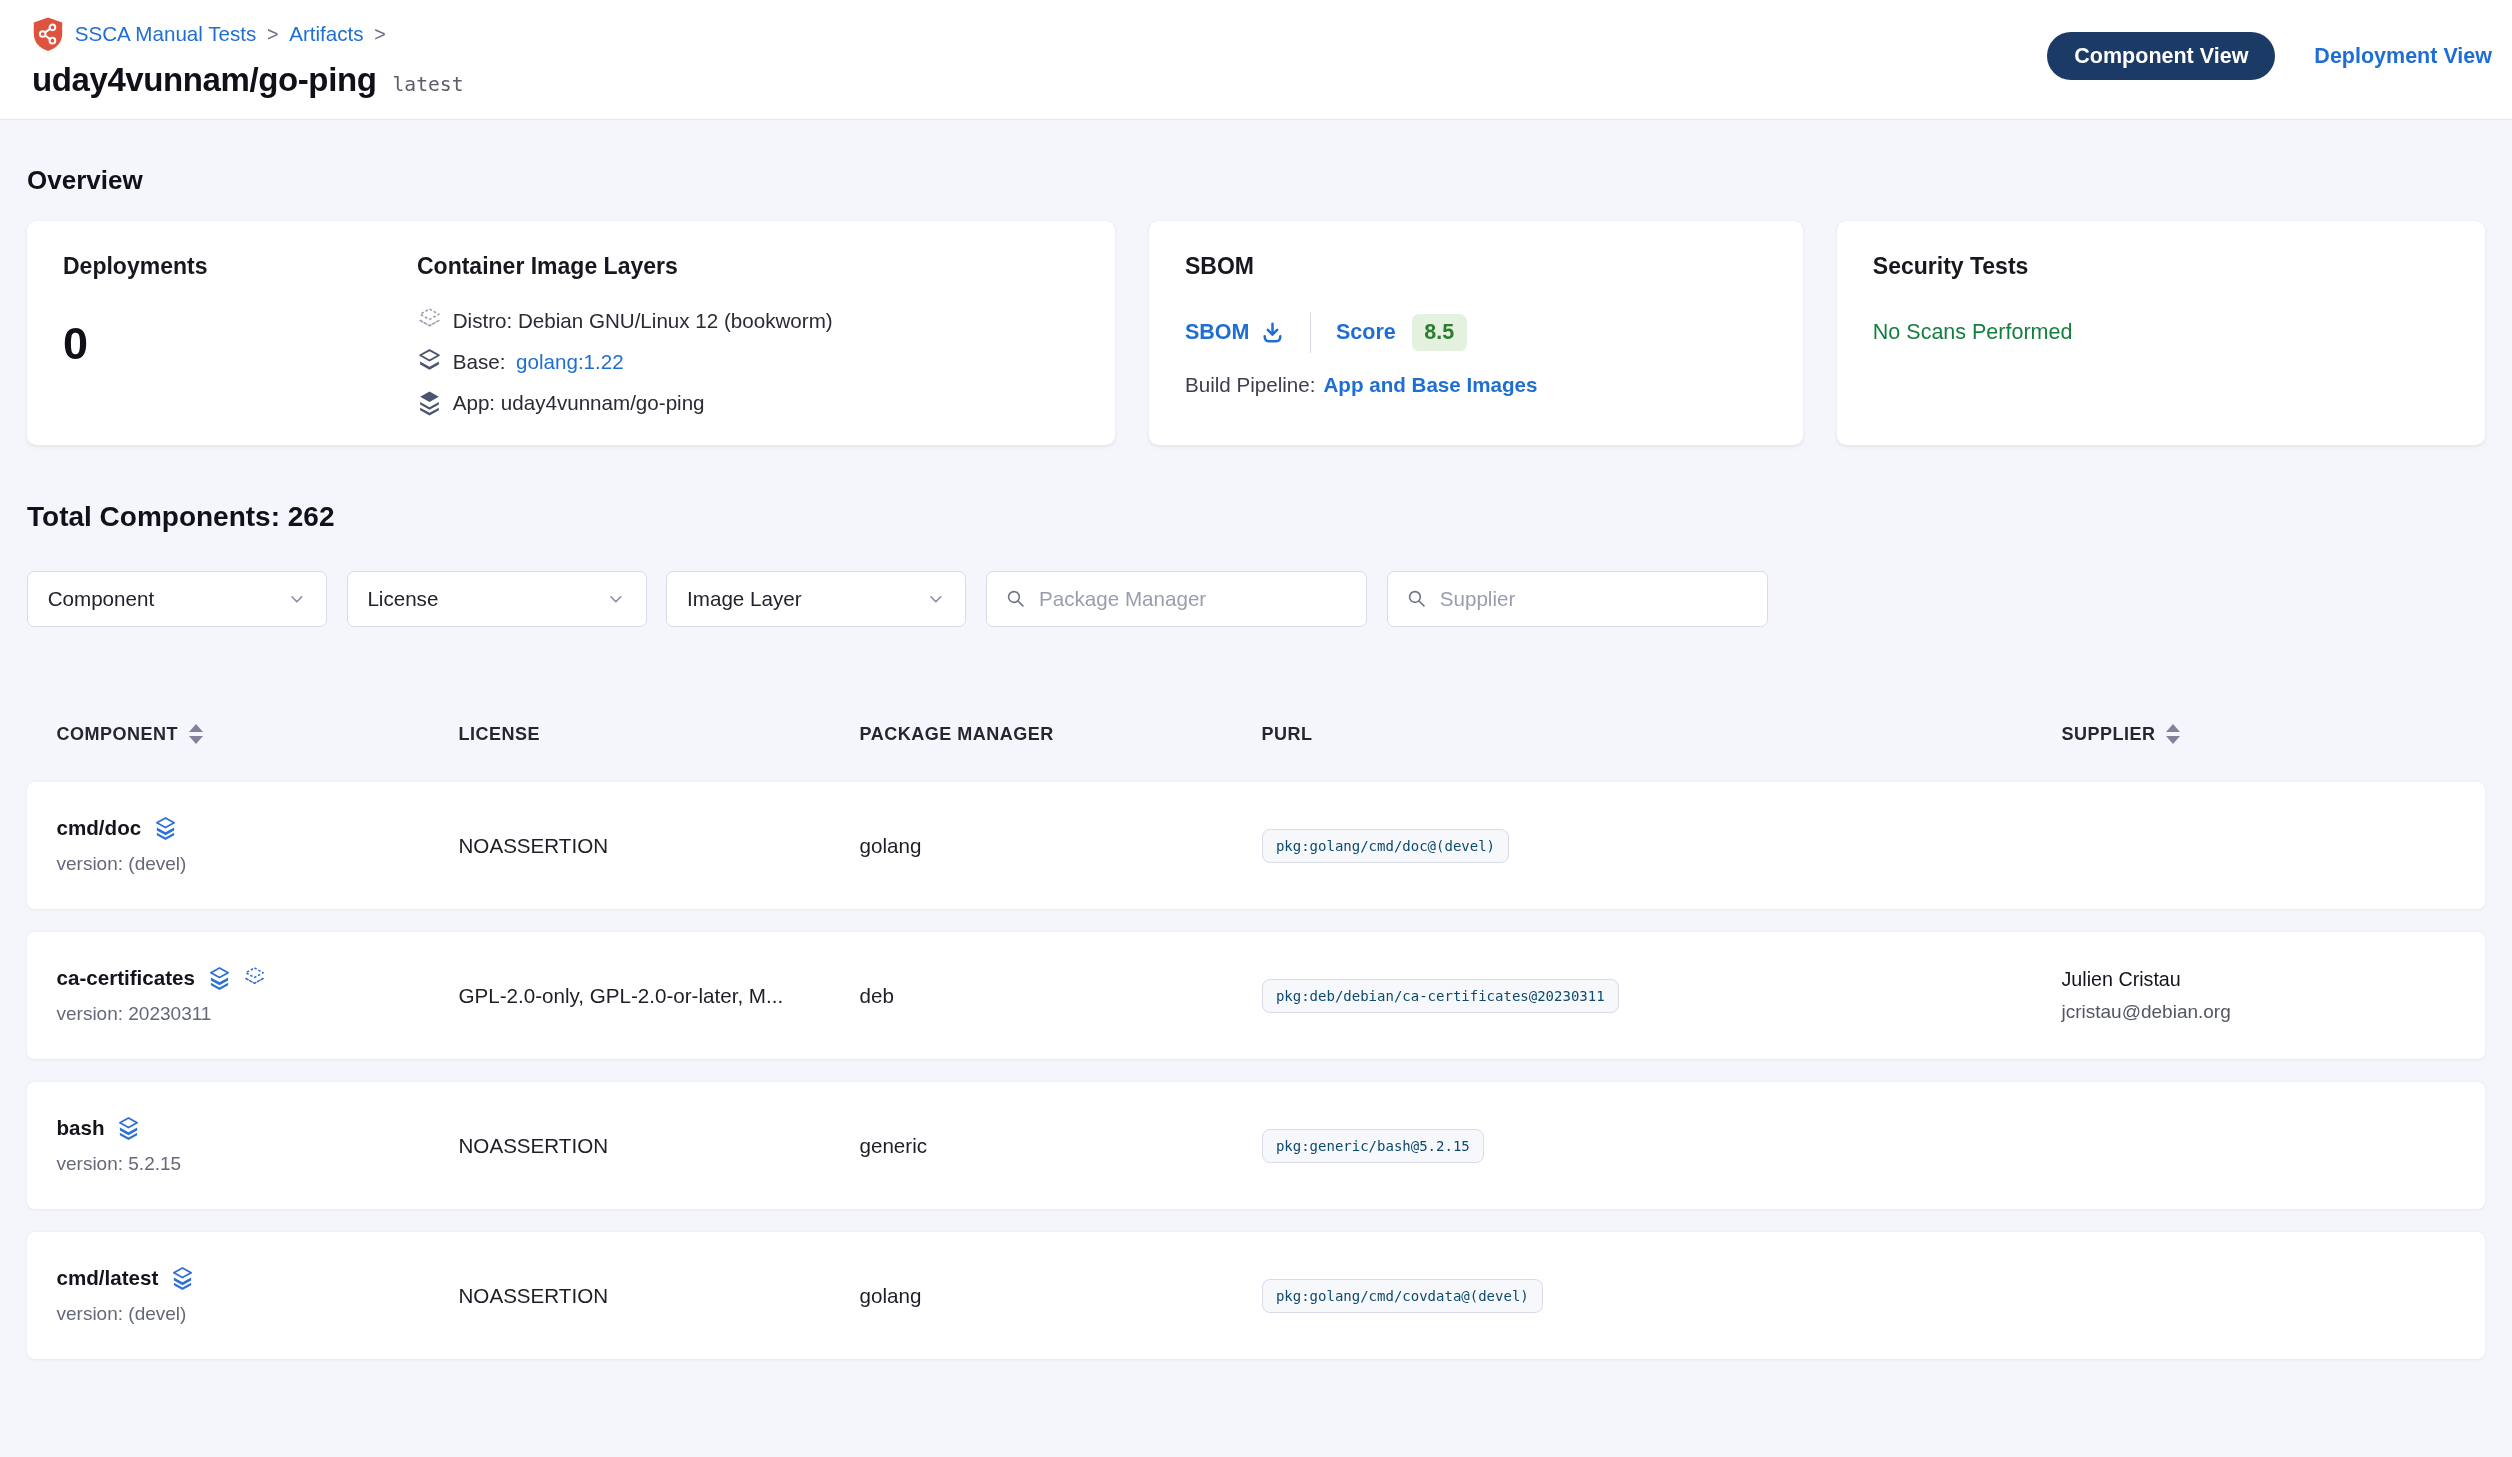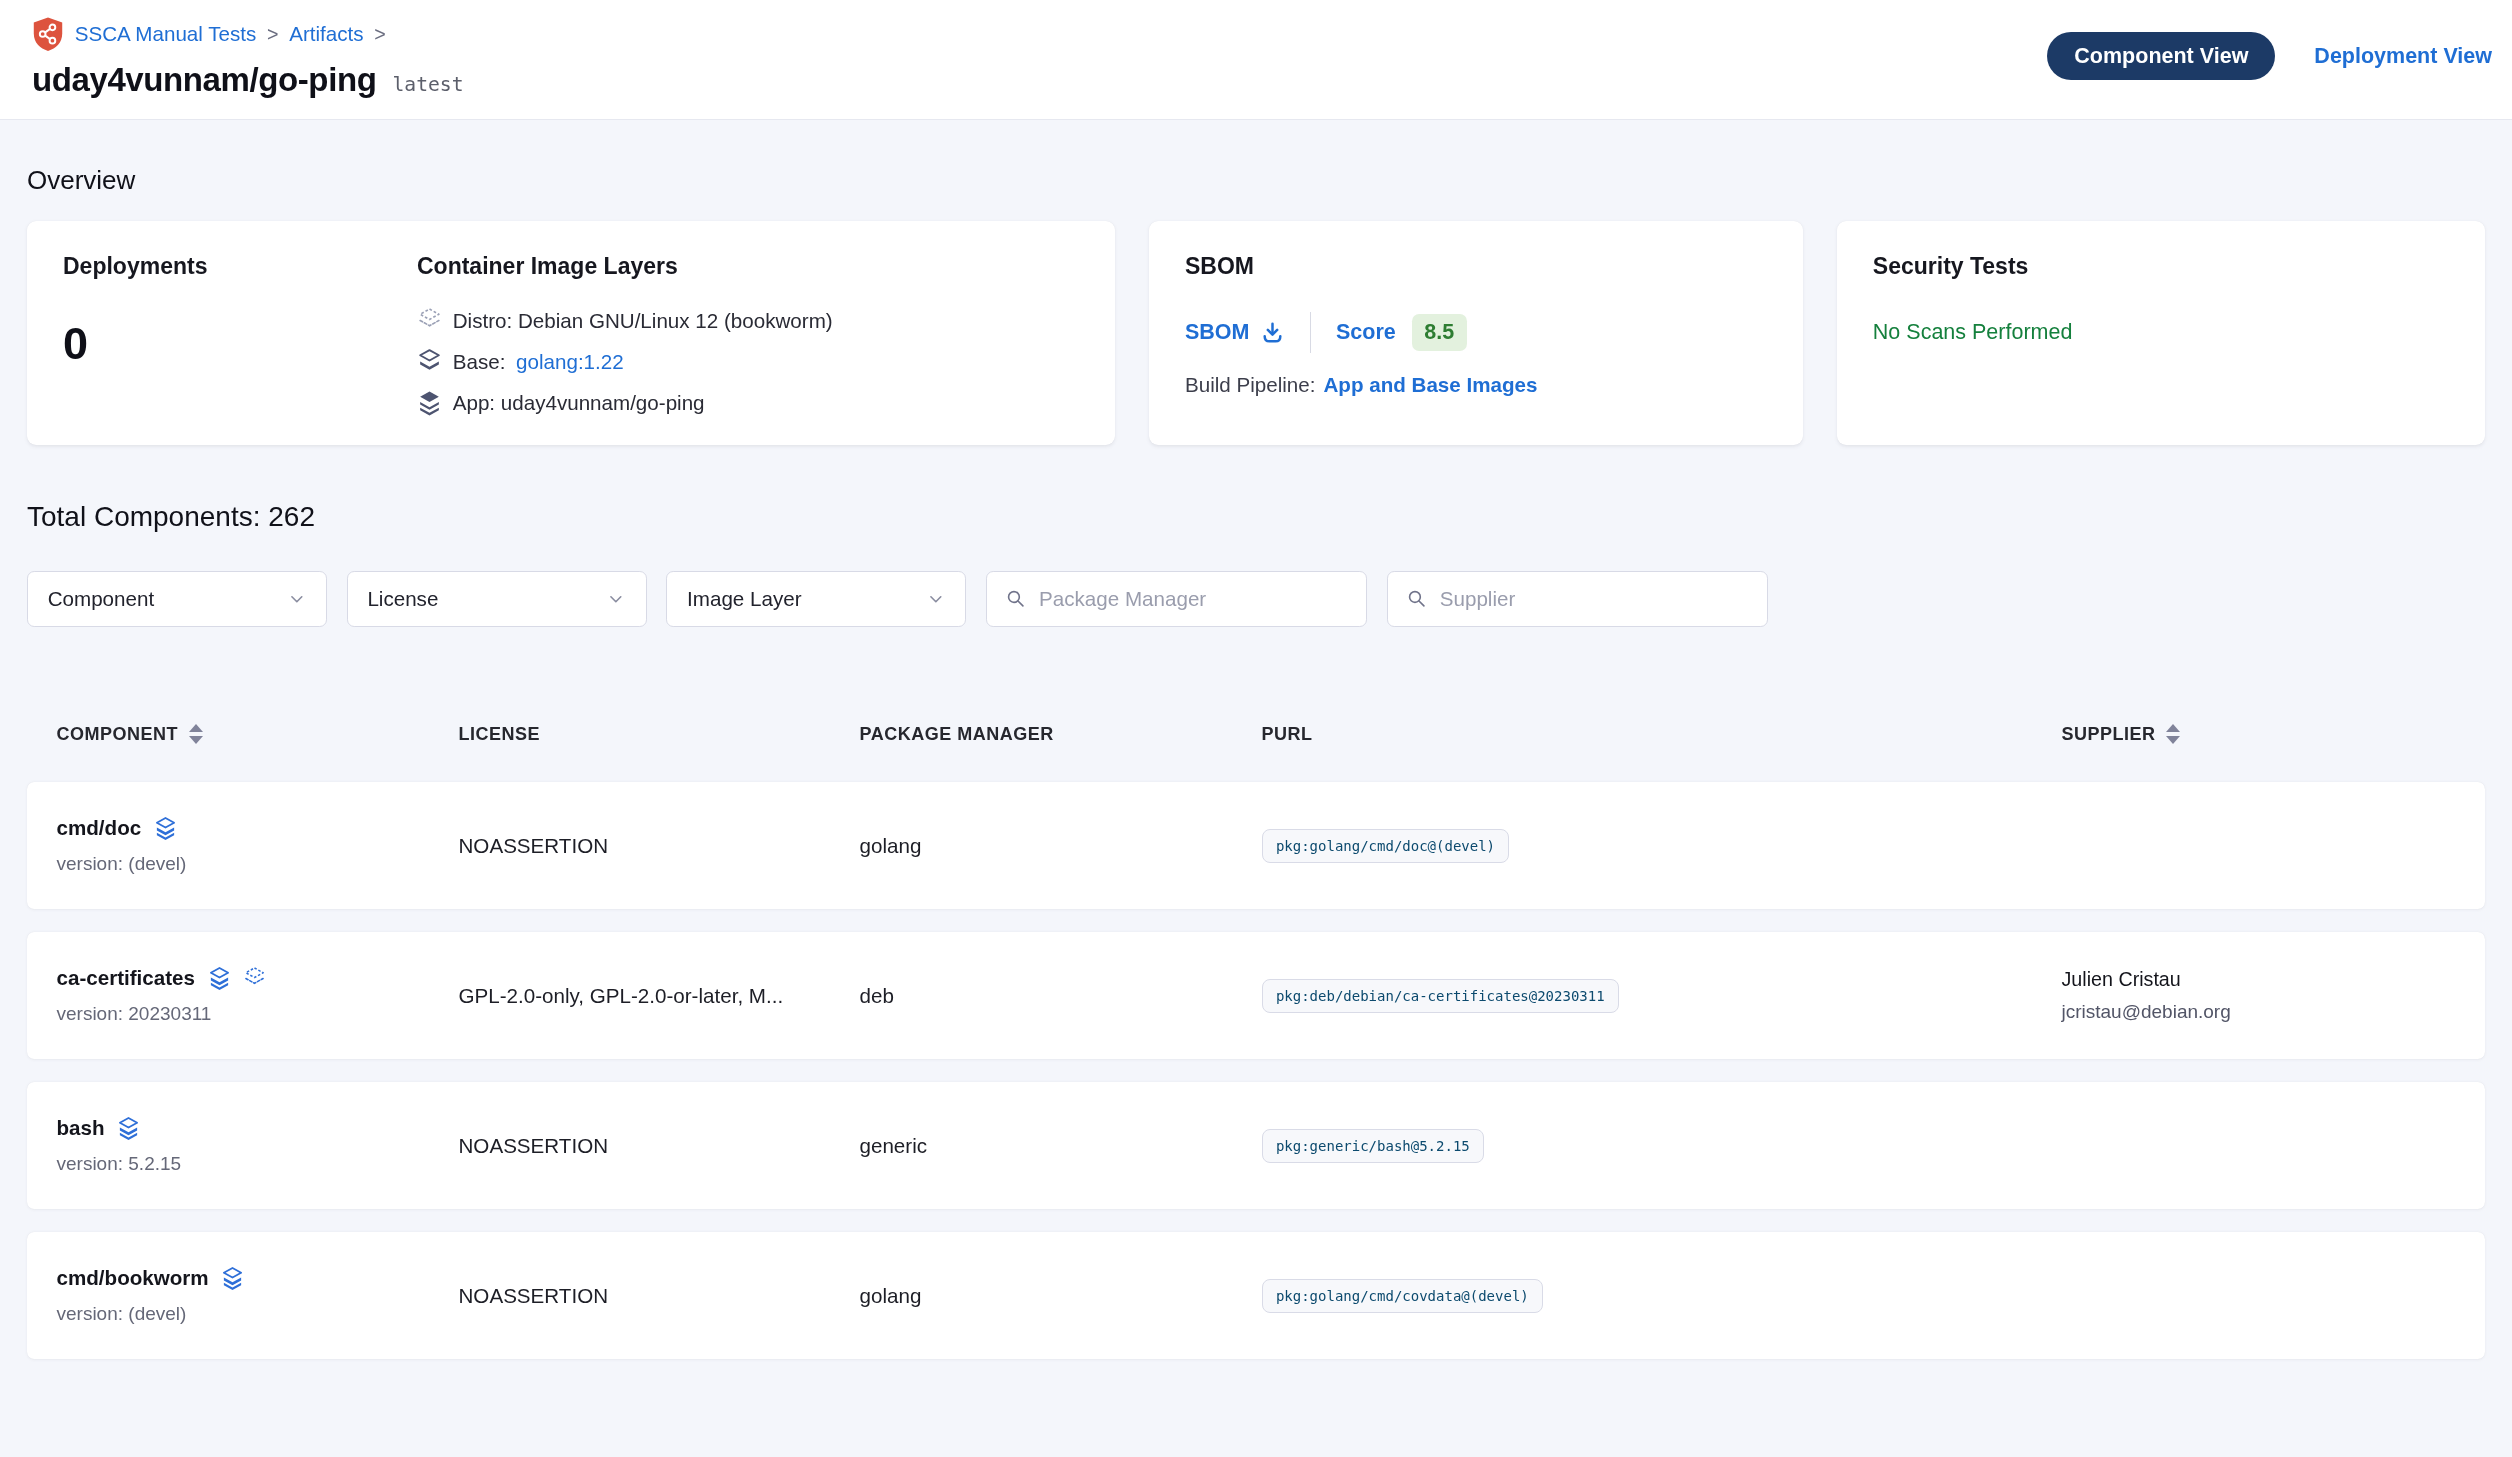--- a/index.html
+++ b/index.html
@@ -28,21 +28,21 @@
   .view-toggle { position:absolute; top:32px; right:20px; display:flex; align-items:center; gap:39px; }
   .pill-active {
     background:#1c3a66; color:#ffffff; border:none;
     font-size:21.5px; font-weight:700; font-family:"Liberation Sans",sans-serif;
     padding:11.6px 27px; border-radius:894px; cursor:pointer;
   }
   .link-view { font-size:21.5px; font-weight:700; color:#1f6ed4; text-decoration:none; cursor:pointer; }
 
   
   .main { padding:0 27px; }
-  .section-heading { font-size:26px; font-weight:400; color:#101119; }
+  .section-heading { font-size:26px; font-weight:700; color:#101119; }
   .overview-heading { margin-top:45px; }
 
   .cards-row { display:flex; gap:34px; margin-top:25px; }
   .card {
     background:#ffffff; border-radius:9px; height:224px;
     box-shadow:0 0 0.9px rgba(40,41,61,.08), 0 1.8px 3.6px rgba(96,97,112,.10);
     padding:32px 36px;
   }
   .card-combined { width:1137px; display:flex; }
   .card-sbom { width:682px; }
@@ -376,21 +376,21 @@
       <div><span class="purl-pill">pkg:generic/bash@5.2.15</span></div>
       <div>
         <div class="supplier-name"></div>
         <div class="supplier-email"></div>
       </div>
     </div>
 
     <div class="t-grid t-row">
       <div class="comp-cell">
         <div class="comp-name-line">
-          <span class="comp-name">cmd/bookworm</span>
+          <span class="comp-name">cmd/latest</span>
           <span class="tbl-icon">
             <svg viewBox="0 0 24 26" width="23" height="25">
               <path d="M12 2 L21 7 L12 12 L3 7 Z" fill="none" stroke="#2e6fd8" stroke-width="1.8" stroke-linejoin="round"></path>
               <path d="M3 12 L12 17 L21 12 L21 15 L12 20 L3 15 Z" fill="#2e6fd8"></path>
               <path d="M3 17.5 L12 22.5 L21 17.5 L21 20 L12 25 L3 20 Z" fill="#2e6fd8"></path>
             </svg>
           </span>
         </div>
         <div class="comp-version">version: (devel)</div>
       </div>

